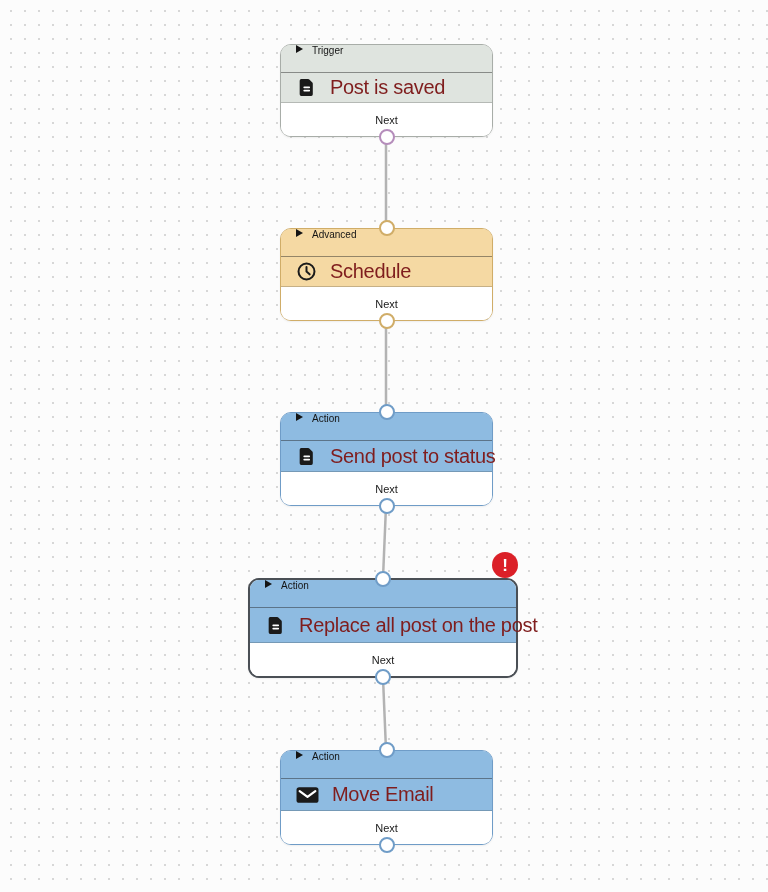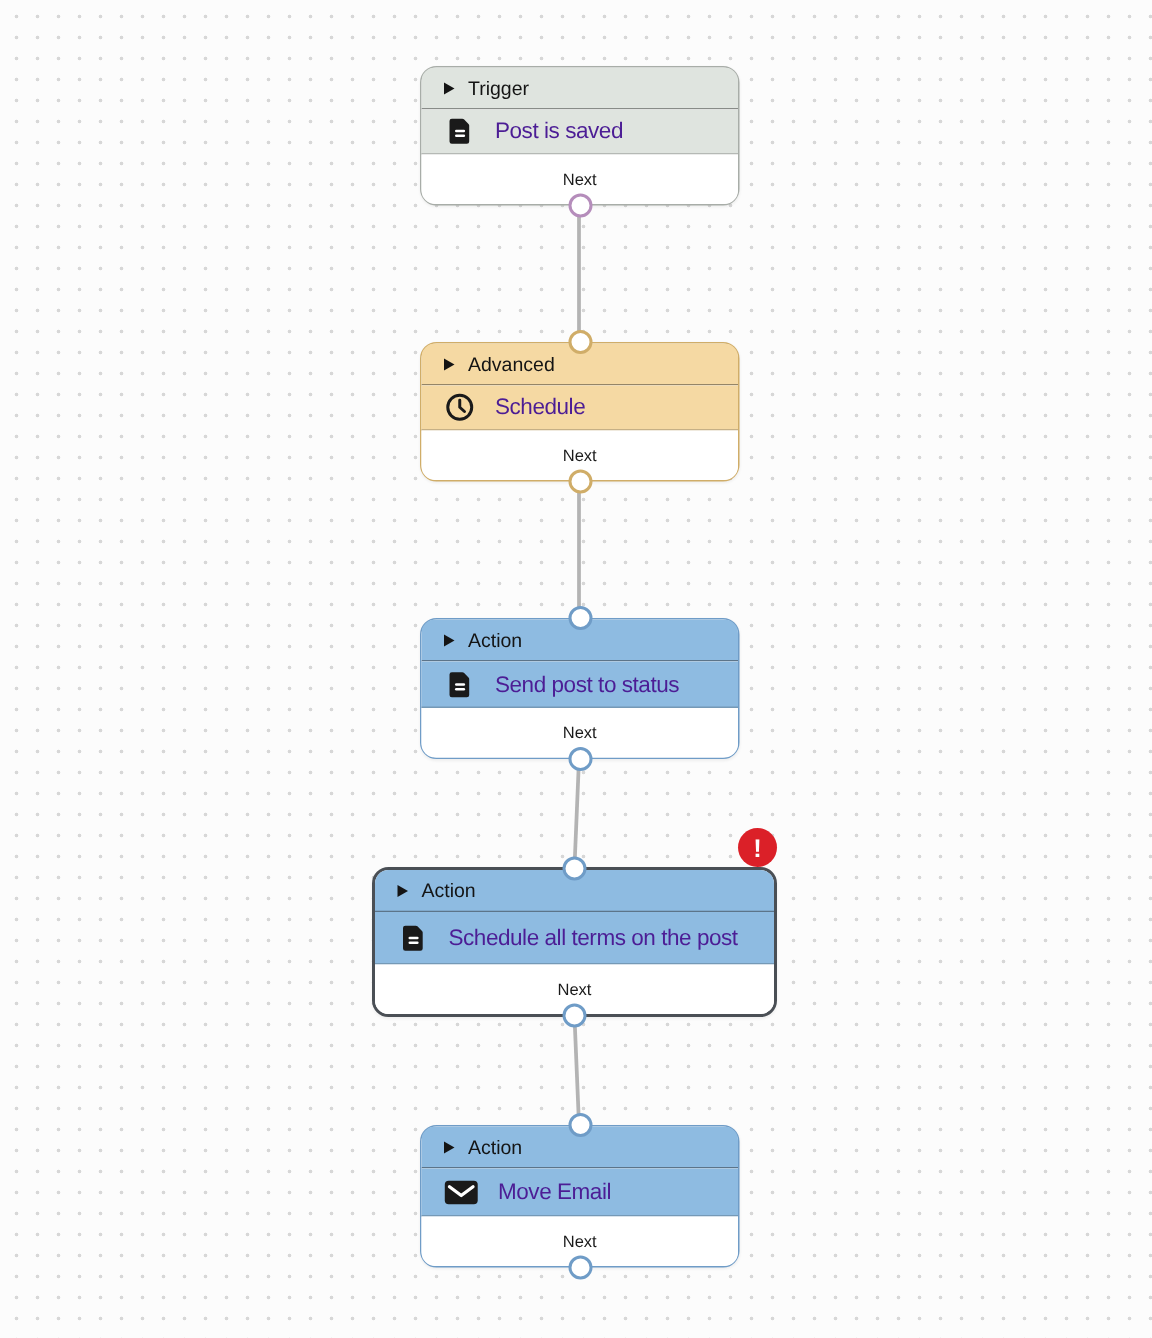--- a/index.html
+++ b/index.html
@@ -25,47 +25,46 @@
     flex-direction: column;
     border: 1.5px solid #999;
     border-radius: 11px;
     background: #ffffff;
     box-shadow: 0 1px 2px rgba(0,0,0,0.06);
   }
   .node.selected { border-width: 2px; }
   .node-header {
     height: 27px;
     display: flex;
-    align-items: center;
     gap: 9px;
     padding: 0 15px;
     border-radius: 9px 9px 0 0;
     border-bottom: 1px solid rgba(30,30,30,0.45);
-    font-size: 13px;
+    font-size: 10px;
     color: #141414;
   }
   .tri {
     width: 0; height: 0;
     border-left: 7px solid #141414;
     border-top: 4.5px solid transparent;
     border-bottom: 4.5px solid transparent;
   }
   .node-body {
     flex: 1;
     display: flex;
     align-items: center;
     gap: 13px;
     padding: 0 15px;
     border-bottom: 1px solid rgba(30,30,30,0.22);
   }
   .node-title {
-    font-size: 15px;
+    font-size: 20px;
     letter-spacing: -0.3px;
     white-space: nowrap;
-    color: #4c1d95;
+    color: #7f1d1d;
   }
   .node-icon { display: flex; align-items: center; flex: 0 0 auto; }
   .node-next {
     height: 33px;
     display: flex;
     align-items: center;
     justify-content: center;
     background: #ffffff;
     border-radius: 0 0 9px 9px;
     font-size: 11px;
@@ -181,21 +180,21 @@
     <span>Action</span>
   </div>
   <div class="node-body fillpart" style="background: rgb(142, 187, 225);">
     <span class="node-icon">
       <svg width="21" height="21" viewBox="0 0 20 20">
           <path d="M5 2 h6.6 a1.5 1.5 0 0 1 1.06 0.44 l2.9 2.9 a1.5 1.5 0 0 1 0.44 1.06 v10.1 a1.5 1.5 0 0 1 -1.5 1.5 h-9.5 a1.5 1.5 0 0 1 -1.5 -1.5 v-13 a1.5 1.5 0 0 1 1.5 -1.5 z" fill="#1a1a1a"></path>
           <rect x="7" y="9" width="6.4" height="1.6" rx="0.8" fill="#fff"></rect>
           <rect x="7" y="12.1" width="6.4" height="1.6" rx="0.8" fill="#fff"></rect>
         </svg>
     </span>
-    <span class="node-title">Schedule all terms on the post</span>
+    <span class="node-title">Replace all post on the post</span>
   </div>
   <div class="node-next">
     <span>Next</span>
   </div>
   <div class="port port-bottom" style="border-color: rgb(111, 156, 199);"></div>
 </div>
 
 <div class="node" style="left: 280px; top: 750px; width: 213px; height: 95px; border-color: rgb(111, 156, 199);">
   <div class="port port-top" style="border-color: rgb(111, 156, 199);"></div>
   <div class="node-header fillpart" style="background: rgb(142, 187, 225);">

